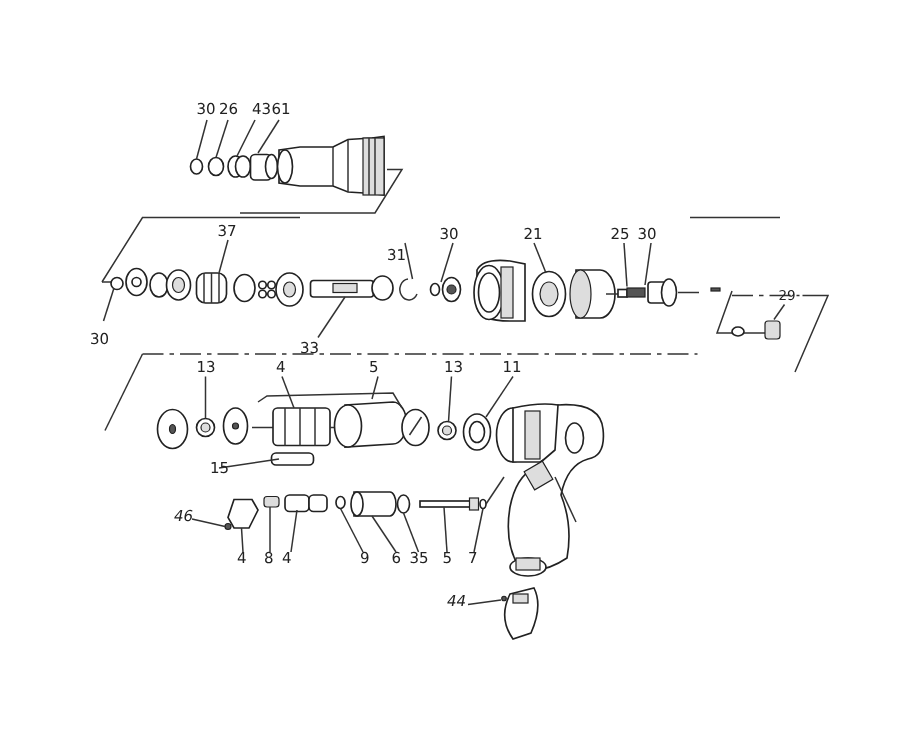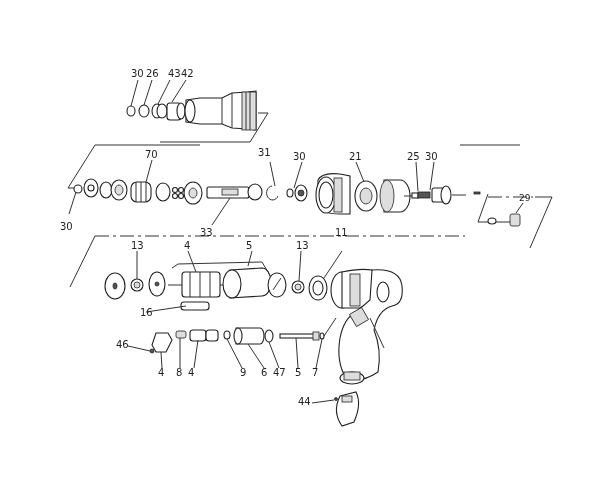--- a/index.html
+++ b/index.html
@@ -1,19 +1,19 @@
 <!DOCTYPE html>
 <html><head>
 <meta charset="utf-8">
 <style>
   html, body { margin: 0; padding: 0; background: #ffffff; }
   body { width: 610px; height: 500px; position: relative; overflow: hidden; font-family: "DejaVu Sans", sans-serif; }
   #diagram { position: absolute; left: 0; top: 0; width: 610px; height: 380px; }
   .lbl { position: absolute; font-size: 10px; color: #222; line-height: 10px; white-space: nowrap; }
-  .lbl.it { }
+  .lbl.it { font-style: italic; }
   svg .ln { stroke: #333; stroke-width: 1; fill: none; }
   svg .pt { stroke: #222; stroke-width: 1.1; fill: #fff; }
   svg .sh { stroke: #222; stroke-width: 0.8; fill: #ddd; }
   svg .dk { stroke: #222; stroke-width: 0.8; fill: #555; }
   svg .dash { stroke: #333; stroke-width: 1; fill: none; stroke-dasharray: 14 4 3 4; }
 </style>
 </head>
 <body>
 
 <div id="diagram">
@@ -189,42 +189,42 @@
     <line class="ln" x1="269" y1="342" x2="279" y2="368"></line>
     <line class="ln" x1="296" y1="338" x2="298" y2="368"></line>
     <line class="ln" x1="322" y1="339" x2="316" y2="368"></line>
   </g>
 </svg>
 
   
   <span class="lbl" style="left:131px;top:69px">30</span>
   <span class="lbl" style="left:146px;top:69px">26</span>
   <span class="lbl" style="left:168px;top:69px">43</span>
-  <span class="lbl" style="left:181px;top:69px">42</span>
-
-  <span class="lbl" style="left:145px;top:150px">70</span>
+  <span class="lbl" style="left:181px;top:69px">61</span>
+
+  <span class="lbl" style="left:145px;top:150px">37</span>
   <span class="lbl" style="left:60px;top:222px">30</span>
   <span class="lbl" style="left:200px;top:228px">33</span>
-  <span class="lbl" style="left:258px;top:148px">31</span>
+  <span class="lbl" style="left:258px;top:166px">31</span>
   <span class="lbl" style="left:293px;top:152px">30</span>
   <span class="lbl" style="left:349px;top:152px">21</span>
   <span class="lbl" style="left:407px;top:152px">25</span>
   <span class="lbl" style="left:425px;top:152px">30</span>
   <span class="lbl" style="left:519px;top:193px;font-size:9px">29</span>
 
   <span class="lbl" style="left:131px;top:241px">13</span>
   <span class="lbl" style="left:184px;top:241px">4</span>
   <span class="lbl" style="left:246px;top:241px">5</span>
   <span class="lbl" style="left:296px;top:241px">13</span>
-  <span class="lbl" style="left:335px;top:228px">11</span>
-  <span class="lbl" style="left:140px;top:308px">16</span>
+  <span class="lbl" style="left:335px;top:241px">11</span>
+  <span class="lbl" style="left:140px;top:308px">15</span>
 
   <span class="lbl it" style="left:116px;top:340px">46</span>
   <span class="lbl" style="left:158px;top:368px">4</span>
   <span class="lbl" style="left:176px;top:368px">8</span>
   <span class="lbl" style="left:188px;top:368px">4</span>
   <span class="lbl" style="left:240px;top:368px">9</span>
   <span class="lbl" style="left:261px;top:368px">6</span>
-  <span class="lbl" style="left:273px;top:368px">47</span>
+  <span class="lbl" style="left:273px;top:368px">35</span>
   <span class="lbl" style="left:295px;top:368px">5</span>
   <span class="lbl" style="left:312px;top:368px">7</span>
   <span class="lbl it" style="left:298px;top:397px">44</span>
 </div>
 
 </body></html>

